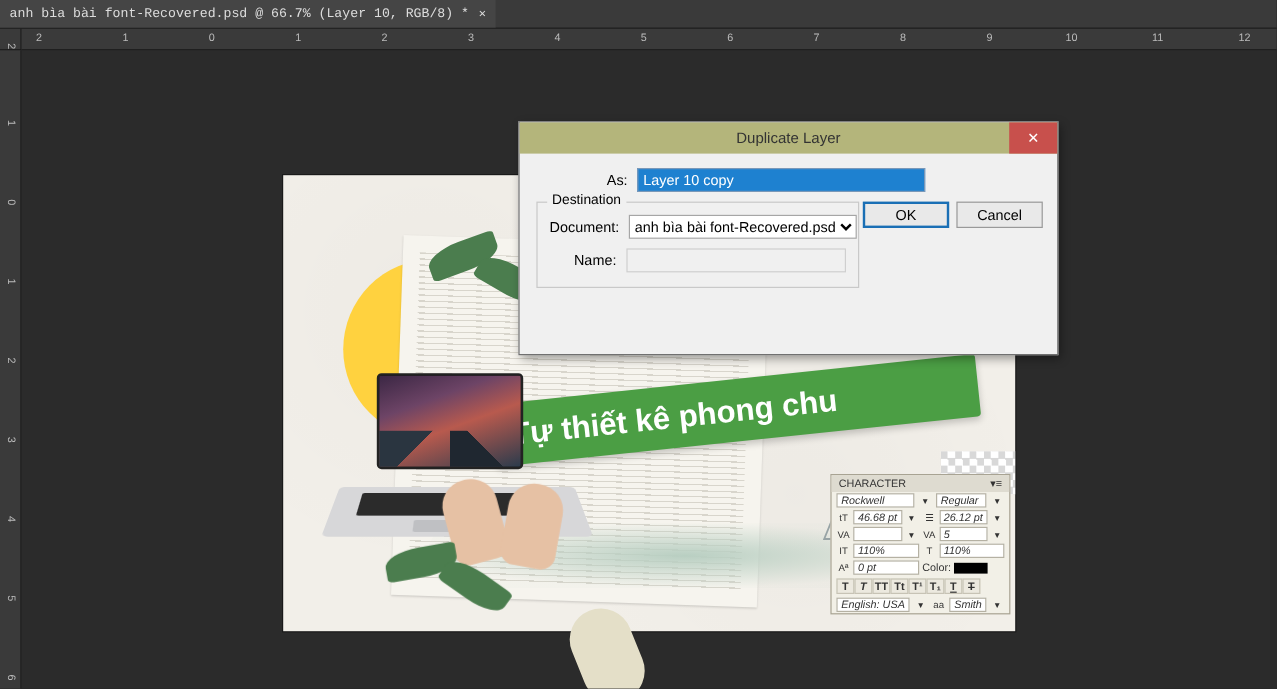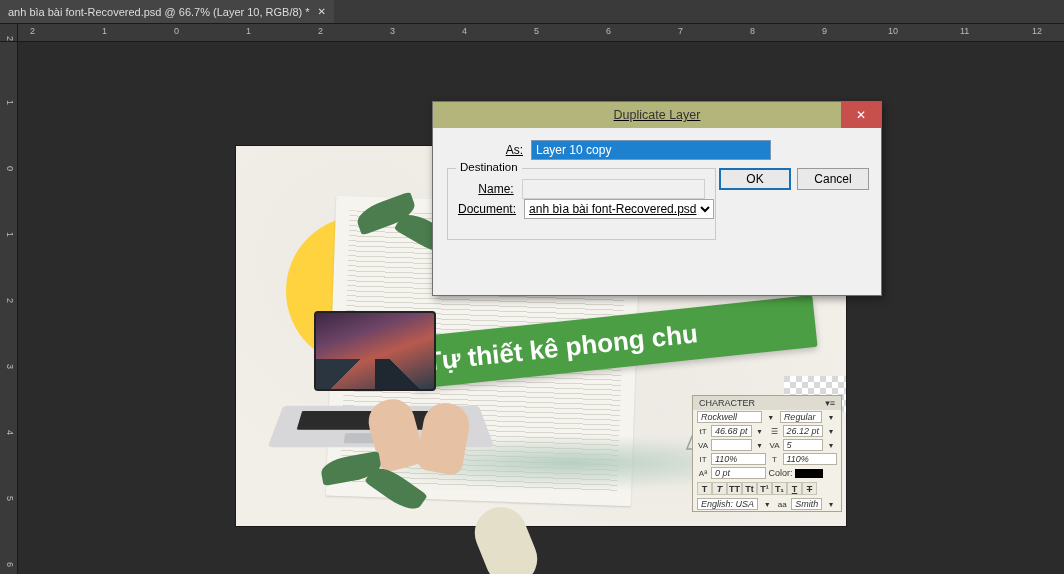--- a/index.html
+++ b/index.html
@@ -13,20 +13,21 @@
       overflow: hidden;
       position: relative;
     }
     
     .tab-bar {
       height: 24px;
       background: #3a3a3a;
       display: flex;
       align-items: center;
       border-bottom: 1px solid #1a1a1a;
+      font-family: Liberation Mono, monospace;
     }
     .tab {
       display: flex;
       align-items: center;
       height: 100%;
       padding: 0 8px;
       background: #454545;
       font-size: 11px;
       color: #ddd;
       gap: 8px;
@@ -148,21 +149,21 @@
     .char-panel .t-btn{width:15px;height:13px;border:1px solid #c7c3b5;background:#ece9df;display:flex;align-items:center;justify-content:center;font-size:9px;font-weight:700;}
     .swatch{width:28px;height:9px;background:#000;}
     
     .transp{position:absolute;right:0;top:230px;width:62px;height:36px;
       background: repeating-conic-gradient(#fff 0 25%, #d8d8d8 0 50%) 0 0/12px 12px;}
     
     .dialog{
       position:absolute; left:432px; top:101px; width:450px; height:195px;
       background:#f0f0f0; border:1px solid #707070;
       box-shadow: 2px 3px 8px rgba(0,0,0,.4);
-      font-size:12px; color:#000;text-decoration:underline;
+      font-size:12px; color:#000;
     }
     .dlg-title{
       height:26px; background:#b4b57b;
       display:flex; align-items:center; justify-content:center;
       position:relative; font-size:12.5px; color:#333;
     }
     .dlg-close{
       position:absolute; right:0; top:0; width:40px; height:26px;
       background:#c8504c; color:#fff; display:flex;align-items:center;justify-content:center;
       font-size:12px; cursor:pointer;
@@ -344,29 +345,29 @@
   </div>
   <div class="dlg-body">
     <div class="dlg-row">
       <div class="lbl">As:</div>
       <div class="val">
         <input type="text" style="background: rgb(30, 129, 208); color: rgb(255, 255, 255);" value="Layer 10 copy">
       </div>
     </div>
     <div class="fieldset">
       <div class="legend">Destination</div>
-      <div class="dlg-row" style="margin-bottom:0">
-        <div class="lbl">Name:</div>
-        <input type="text" disabled="" style="">
-      </div>
       <div class="dlg-row">
         <div class="lbl">Document:</div>
         <select>
           <option>anh bìa bài font-Recovered.psd</option>
         </select>
       </div>
+      <div class="dlg-row" style="margin-bottom:0">
+        <div class="lbl">Name:</div>
+        <input type="text" disabled="" style="">
+      </div>
     </div>
     <div class="dlg-buttons">
       <button class="dlg-btn primary">OK</button>
       <button class="dlg-btn">Cancel</button>
     </div>
   </div>
 </div>
 
 </body></html>

